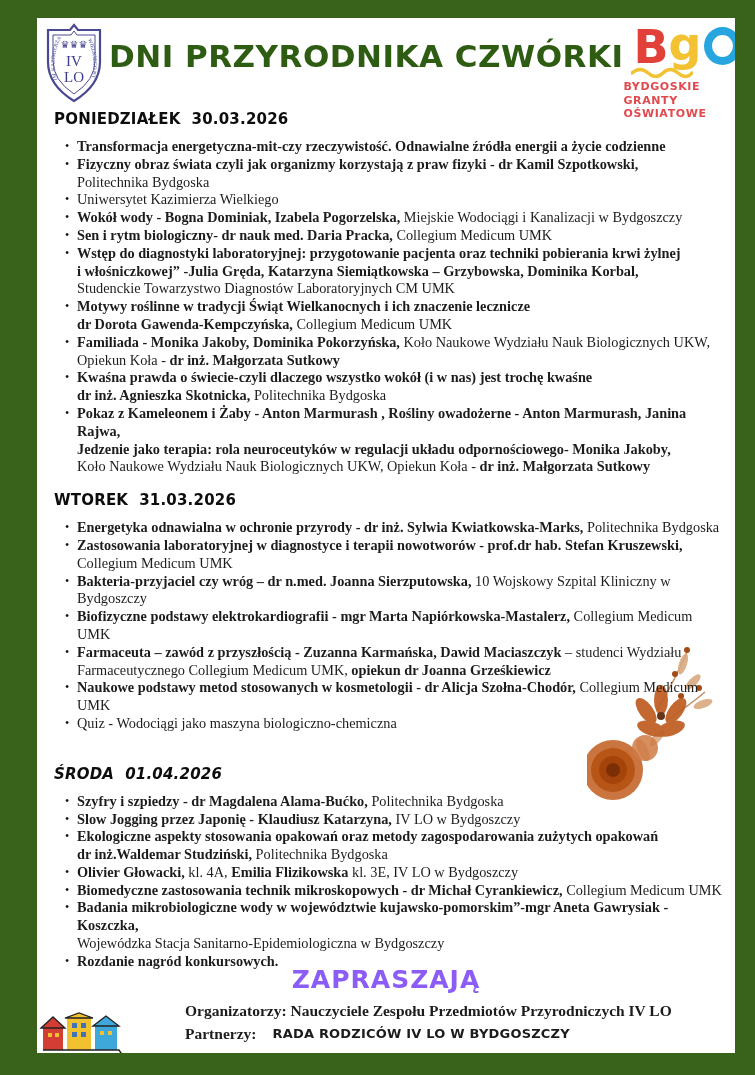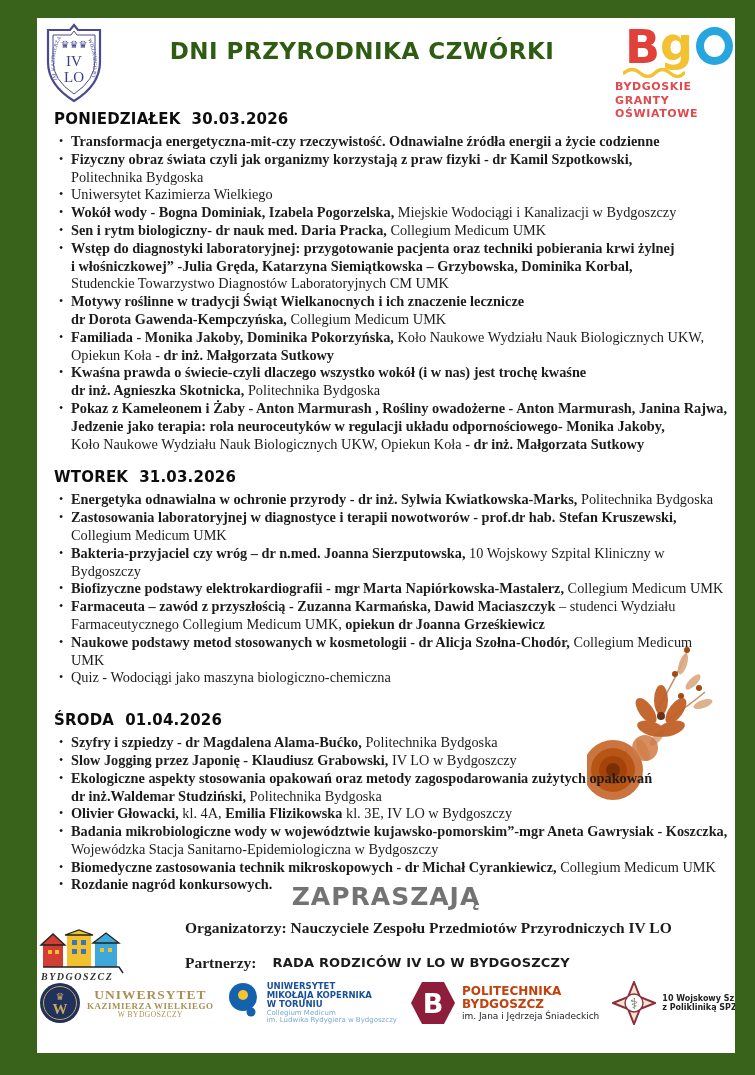--- a/index.html
+++ b/index.html
@@ -6,51 +6,51 @@
   .page{
     position:relative;width:755px;height:1075px;box-sizing:border-box;background:#ffffff;
     border-top:18px solid #39631a;border-right:20px solid #39631a;
     border-bottom:22px solid #39631a;border-left:37px solid #39631a;
     overflow:hidden;font-family:"Liberation Serif",serif;color:#1c1c1c;
   }
   
   .header{display:flex;align-items:flex-start;padding:4px 2px 0 2px;height:84px;}
   .shield{width:70px;height:82px;flex:0 0 auto;}
   .main-title{flex:1;text-align:center;font-family:"DejaVu Sans",sans-serif;font-weight:bold;
-    font-size:23px;color:#2e5c12;letter-spacing:.5px;margin-top:16px;white-space:nowrap;}
+    font-size:31px;color:#2e5c12;letter-spacing:.5px;margin-top:16px;white-space:nowrap;}
   .bgo{width:118px;flex:0 0 auto;text-align:left;padding-top:2px;}
   .bgo-row{height:50px;display:flex;align-items:flex-start;padding-left:10px;}
   .bgo-b{font-family:"DejaVu Sans",sans-serif;font-weight:bold;font-size:46px;line-height:46px;color:#e2413a;}
   .bgo-g{font-family:"DejaVu Sans",sans-serif;font-weight:bold;font-size:46px;line-height:40px;color:#f2c233;}
   .bgo-o-ring{display:inline-block;width:22px;height:22px;border:8px solid #27a5de;border-radius:50%;margin:3px 0 0 3px;}
   .bgo-wave{margin:-8px 0 0 8px;display:block;}
   .bgo-sub{font-family:"DejaVu Sans",sans-serif;font-weight:bold;font-size:11px;line-height:13.5px;
     color:#e04a4e;letter-spacing:.6px;margin-top:2px;}
   
   main{position:relative;z-index:2;padding:0 2px 0 17px;}
   .day-title{font-family:"DejaVu Sans",sans-serif;font-weight:bold;font-size:15px;color:#0d0d0d;
     letter-spacing:.2px;margin:15px 0 5px;}
   .day:first-of-type .day-title{margin-top:4px;}
-  .day:nth-of-type(3) .day-title{margin-top:24px;}
+  .day:nth-of-type(3) .day-title{margin-top:32px;font-style:italic;}
   .day-date{margin-left:11px;}
-  ul.events{list-style:none;margin:4px;padding:0;}
+  ul.events{list-style:none;margin:10px;padding:0;}
   li.event{position:relative;padding-left:13px;font-size:14.3px;line-height:17.8px;}
   li.event::before{content:"•";position:absolute;left:1px;top:0;font-size:12px;color:#111;}
   .line{display:block;}
   .b{font-weight:bold;}
   
   .closing{position:relative;z-index:2;text-align:center;font-family:"DejaVu Sans",sans-serif;font-weight:bold;
-    font-size:25px;color:#737373;letter-spacing:1px;margin-top:-16px;}
+    font-size:25px;color:#8b5cf6;letter-spacing:1px;margin-top:-16px;}
   .footer{position:relative;margin-top:4px;height:58px;}
   .city-logo{position:absolute;left:2px;top:14px;width:115px;}
   .city-caption{font-family:"Liberation Serif",serif;font-style:italic;font-weight:bold;font-size:10px;
     letter-spacing:1.5px;color:#333;margin:-4px 0 0 2px;}
   .org-lines{margin-left:148px;padding-top:2px;}
   .org-line1{font-weight:bold;font-size:15.5px;line-height:22px;}
-  .org-line2{font-size:15.5px;line-height:24px;font-weight:bold;display:flex;align-items:center;margin-top:12px;}
+  .org-line2{font-size:15.5px;line-height:24px;font-weight:bold;display:flex;align-items:center;}
   .partners-value{font-family:"DejaVu Sans",sans-serif;font-size:13px;font-weight:bold;letter-spacing:.2px;margin-left:16px;}
   
   .logo-strip{display:flex;align-items:center;gap:13px;margin-top:6px;padding-left:2px;height:48px;}
   .logo-block{display:flex;align-items:center;gap:6px;flex:0 0 auto;}
   .ukw-text{color:#ab9055;text-align:center;line-height:1.05;}
   .ukw-l1{font-size:13.5px;letter-spacing:1px;font-variant:small-caps;font-weight:bold;}
   .ukw-l2{font-size:9px;letter-spacing:.5px;font-weight:bold;}
   .ukw-l3{font-size:7.5px;letter-spacing:.5px;}
   .umk-text{line-height:1.1;}
   .umk-main{font-family:"DejaVu Sans",sans-serif;font-weight:bold;font-size:8.5px;color:#1a4f9c;}
@@ -173,35 +173,35 @@
             </li>
           </ul>
         </section>
         <section class="day">
           <h2 class="day-title"><span>ŚRODA</span><span class="day-date">01.04.2026</span></h2>
           <ul class="events">
             <li class="event">
               <span class="line"><span class="b">Szyfry i szpiedzy - dr Magdalena Alama-Bućko,</span><span> Politechnika Bydgoska</span></span>
             </li>
             <li class="event">
-              <span class="line"><span class="b">Slow Jogging przez Japonię - Klaudiusz Grabowski,</span><span> IV LO w Bydgoszczy</span></span>
+              <span class="line"><span class="b">Slow Jogging przez Japonię - Klaudiusz Katarzyna,</span><span> IV LO w Bydgoszczy</span></span>
             </li>
             <li class="event">
               <span class="line"><span class="b">Ekologiczne aspekty stosowania opakowań oraz metody zagospodarowania zużytych opakowań</span></span>
               <span class="line"><span class="b">dr inż.Waldemar Studziński,</span><span> Politechnika Bydgoska</span></span>
             </li>
             <li class="event">
               <span class="line"><span class="b">Olivier Głowacki,</span><span> kl. 4A, </span><span class="b">Emilia Flizikowska</span><span> kl. 3E, IV LO w Bydgoszczy</span></span>
             </li>
             <li class="event">
+              <span class="line"><span class="b">Biomedyczne zastosowania technik mikroskopowych - dr Michał Cyrankiewicz,</span><span> Collegium Medicum UMK</span></span>
+            </li>
+            <li class="event">
               <span class="line"><span class="b">Badania mikrobiologiczne wody w województwie kujawsko-pomorskim”-mgr Aneta Gawrysiak - Koszczka,</span></span>
               <span class="line"><span>Wojewódzka Stacja Sanitarno-Epidemiologiczna w Bydgoszczy</span></span>
-            </li>
-            <li class="event">
-              <span class="line"><span class="b">Biomedyczne zastosowania technik mikroskopowych - dr Michał Cyrankiewicz,</span><span> Collegium Medicum UMK</span></span>
             </li>
             <li class="event">
               <span class="line"><span class="b">Rozdanie nagród konkursowych.</span></span>
             </li>
           </ul>
         </section>
       </div>
   </main>
 
   <svg width="128" height="172" viewBox="0 0 128 172" style="position:absolute;right:20px;top:612px;z-index:1;pointer-events:none;">

